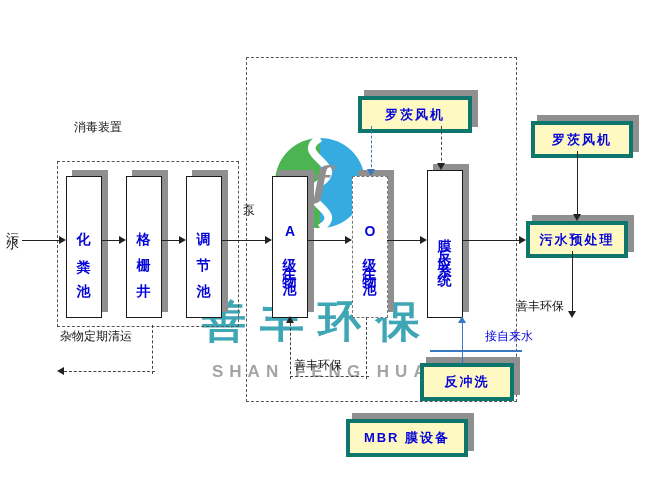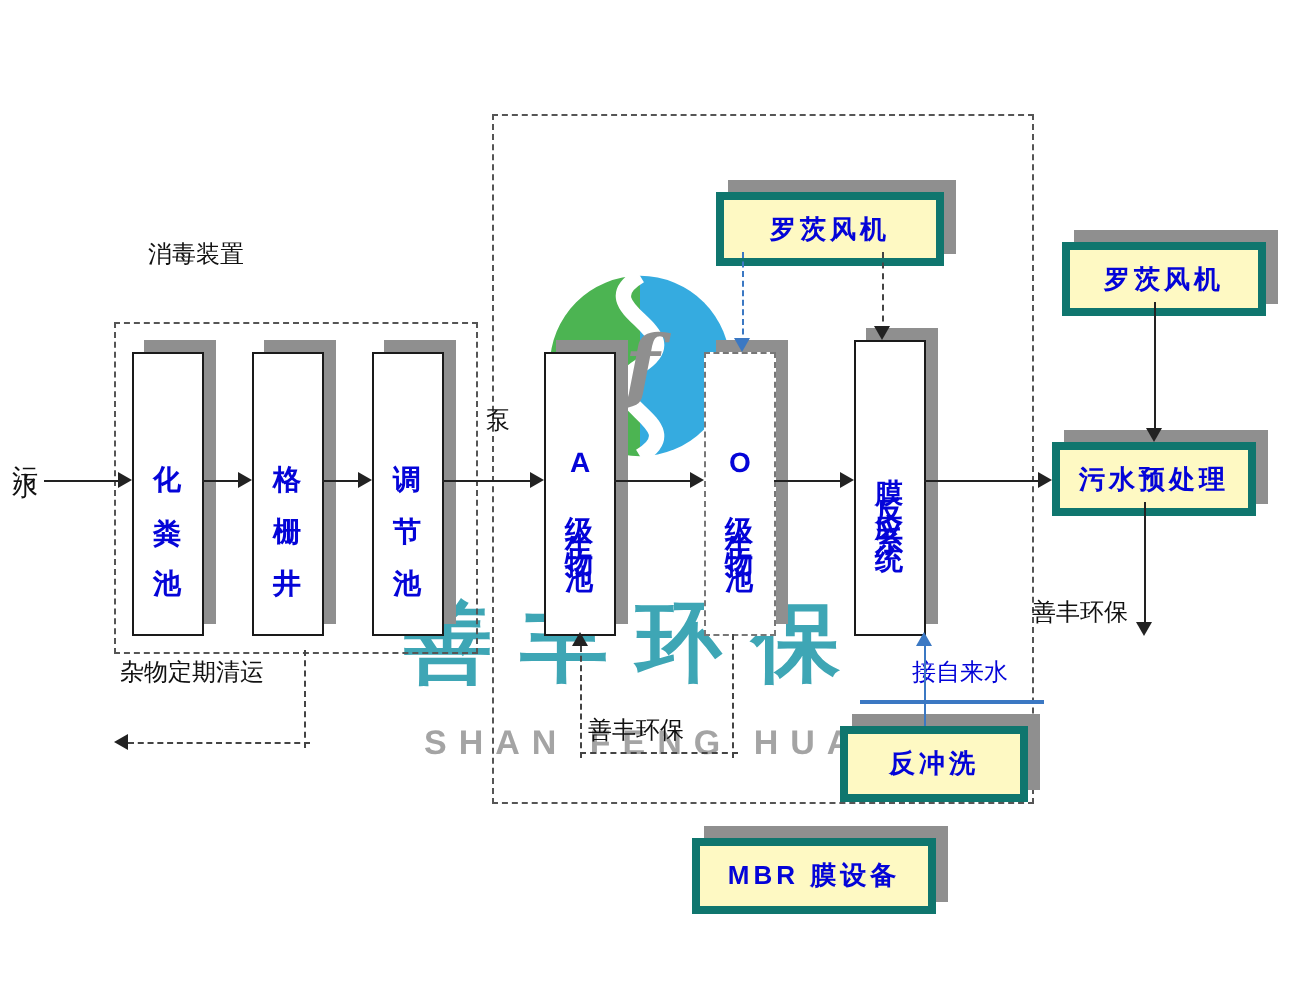--- a/index.html
+++ b/index.html
@@ -17,21 +17,21 @@
         display:flex;align-items:center;justify-content:center;
         writing-mode:vertical-rl;text-orientation:upright;
         color:#0404d8;font-size:14px;font-weight:700;}
   .vbox.odash{border:1px dashed #777;}
   .sp3{letter-spacing:26px;transform:translateY(13px);}
   .sp5{letter-spacing:8px;transform:translateY(4px);}
   .hbox{background:#fef9c3;border:4px solid #0f766e;box-shadow:6px -6px 0 #8f8f8f;
         display:flex;align-items:center;justify-content:center;
         color:#0404d8;font-size:13px;font-weight:700;letter-spacing:2px;}
   .lbl{font-size:12px;color:#111;white-space:nowrap;}
-  .lbl.blue{color:#0404d8;}
+  .lbl.blue{color:#0404d8;margin-left:29px;}
   .vtxt{writing-mode:vertical-rl;text-orientation:upright;font-size:13px;color:#111;letter-spacing:4px;}
   
   .hl{height:0;border-top:1px solid #222;}
   .vl{width:0;border-left:1px solid #222;}
   .dash{border-top-style:dashed;border-left-style:dashed;border-color:#444;}
   .bl{border-color:#3b78c3;}
   .blsolid{height:0;border-top:2px solid #3b78c3;}
   
   .ah{width:0;height:0;}
   .ah-r{border-top:4px solid transparent;border-bottom:4px solid transparent;border-left:7px solid #222;}

